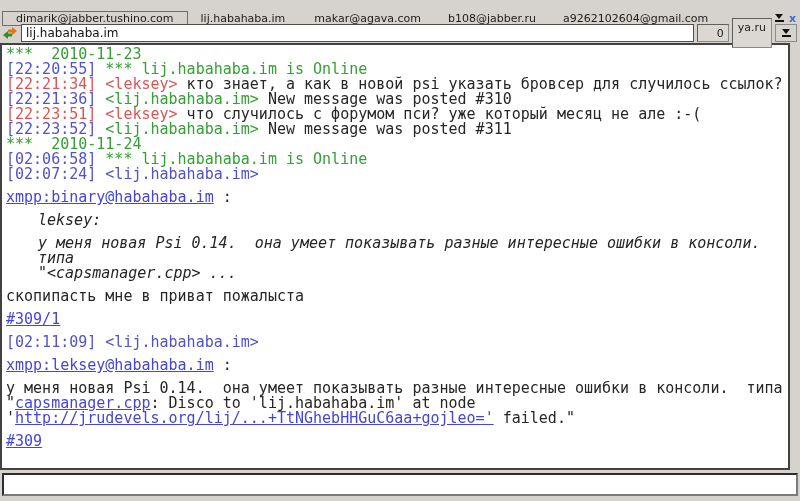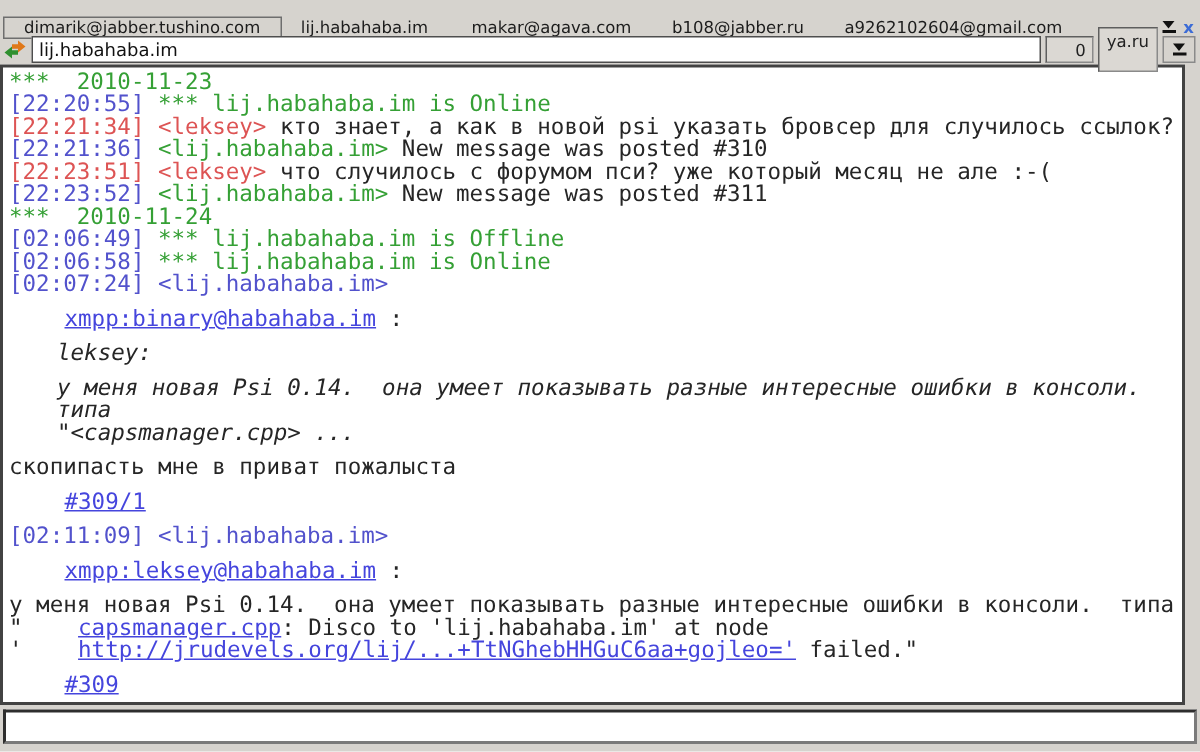--- a/index.html
+++ b/index.html
@@ -41,21 +41,21 @@
     font-family:"DejaVu Sans Mono","Liberation Mono",monospace;
     font-size:15px;line-height:15px;color:var(--text);}
   .ln{white-space:pre-wrap;word-wrap:break-word;}
   .ln.gap{margin-top:8px;}
   .ln.ind{padding-left:32px;}
   .ln.it{font-style:italic;}
   .c-green{color:var(--green);}
   .c-blue{color:var(--blue);}
   .c-red{color:var(--red);}
   .c-text{color:var(--text);}
-  a.c-link{color:var(--link);text-decoration:underline;cursor:pointer;margin-left:37px;}
+  a.c-link{color:var(--link);text-decoration:underline;cursor:pointer;}
 
   
   .composer-wrap{padding:3px 2px 0 2px;}
   .composer{width:100%;height:23px;border:2px solid;border-color:#2e2e2e #7a7a7a #7a7a7a #2e2e2e;
     background:#fff;font:12px "DejaVu Sans Mono","Liberation Mono",monospace;padding:0 4px;}
 </style>
 </head>
 <body>
 
 <div class="tabbar">
@@ -94,21 +94,20 @@
 </div>
 
 <div class="chat">
     <div class="ln"><span class="c-green">***  2010-11-23</span></div>
     <div class="ln"><span class="c-blue">[22:20:55]</span><span class="c-green"> *** lij.habahaba.im is Online</span></div>
     <div class="ln"><span class="c-red">[22:21:34] &lt;leksey&gt;</span><span class="c-text"> кто знает, а как в новой psi указать бровсер для случилось ссылок?</span></div>
     <div class="ln"><span class="c-blue">[22:21:36]</span><span class="c-green"> &lt;lij.habahaba.im&gt;</span><span class="c-text"> New message was posted #310</span></div>
     <div class="ln"><span class="c-red">[22:23:51] &lt;leksey&gt;</span><span class="c-text"> что случилось с форумом пси? уже который месяц не але :-(</span></div>
     <div class="ln"><span class="c-blue">[22:23:52]</span><span class="c-green"> &lt;lij.habahaba.im&gt;</span><span class="c-text"> New message was posted #311</span></div>
     <div class="ln"><span class="c-green">***  2010-11-24</span></div>
-    <div class="ln"><span class="c-blue">[02:06:49]</span><span class="c-green"> *** lij.habahaba.im is Offline</span></div>
     <div class="ln"><span class="c-blue">[02:06:58]</span><span class="c-green"> *** lij.habahaba.im is Online</span></div>
     <div class="ln"><span class="c-blue">[02:07:24] &lt;lij.habahaba.im&gt;</span></div>
     <div class="ln gap"><a class="c-link">xmpp:binary@habahaba.im</a><span class="c-text"> :</span></div>
     <div class="ln gap ind it"><span class="c-text">leksey:</span></div>
     <div class="ln gap ind it"><span class="c-text">у меня новая Psi 0.14.  она умеет показывать разные интересные ошибки в консоли.  типа</span></div>
     <div class="ln ind it"><span class="c-text">"&lt;capsmanager.cpp&gt; ...</span></div>
     <div class="ln gap"><span class="c-text">скопипасть мне в приват пожалыста</span></div>
     <div class="ln gap"><a class="c-link">#309/1</a></div>
     <div class="ln gap"><span class="c-blue">[02:11:09] &lt;lij.habahaba.im&gt;</span></div>
     <div class="ln gap"><a class="c-link">xmpp:leksey@habahaba.im</a><span class="c-text"> :</span></div>

